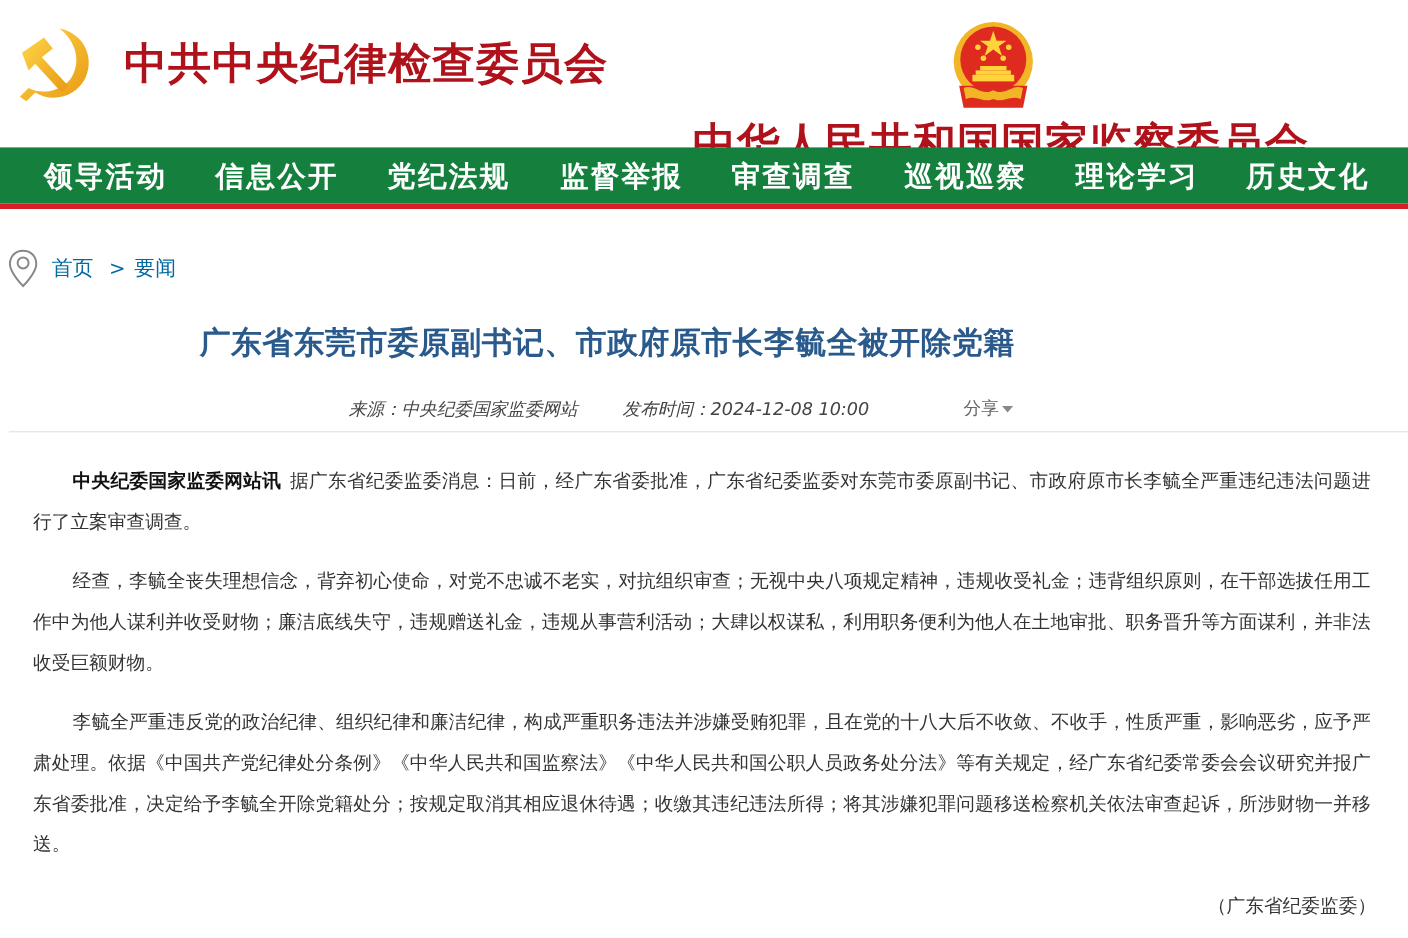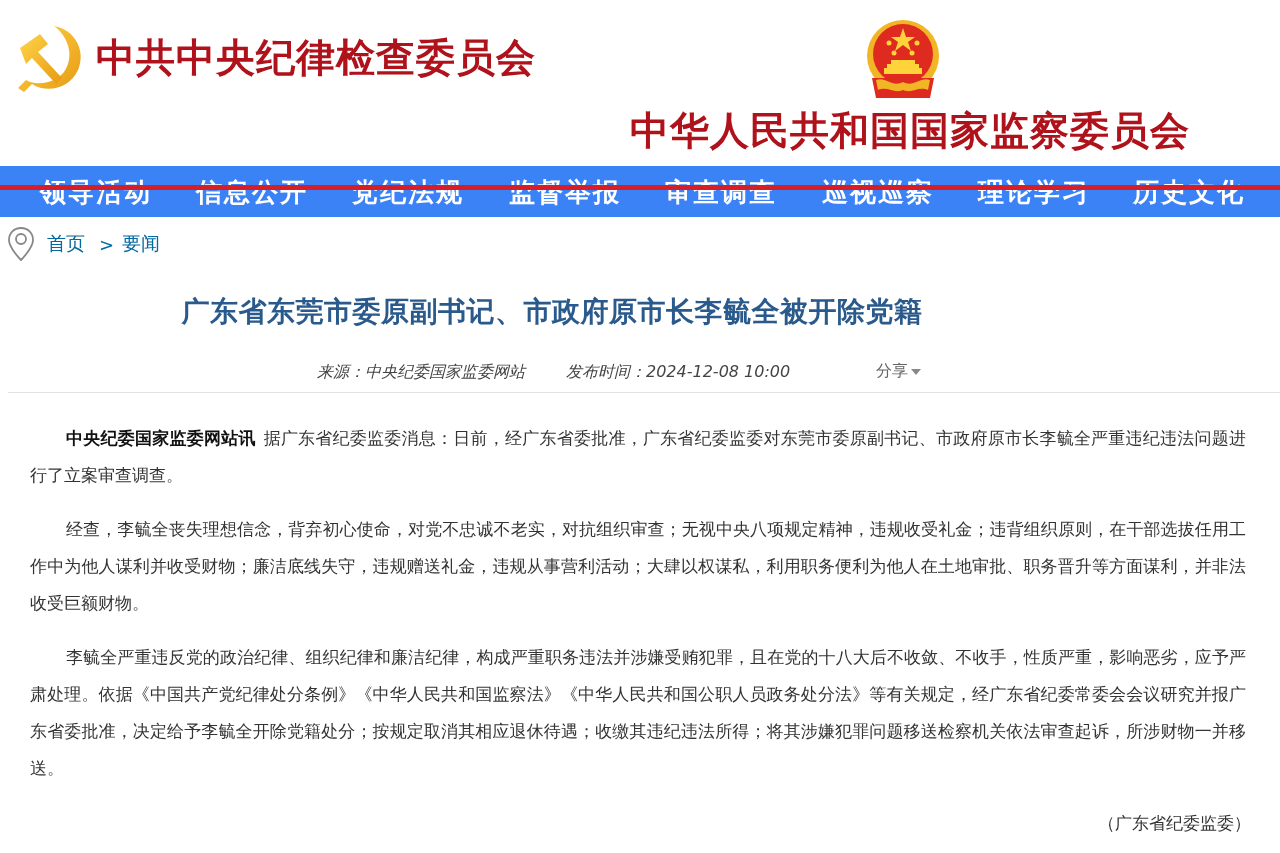--- a/index.html
+++ b/index.html
@@ -8,24 +8,24 @@
 
   .header { position: absolute; left: 0; top: 0; width: 1280px; height: 134px; background: #fff; }
   .logo-block { position: absolute; top: 18px; display: flex; align-items: center; }
   .logo-left { left: 10px; }
   .logo-right { left: 616px; flex-direction: column; }
   .logo-title {
     font-family: "DejaVu Serif", "Liberation Serif", serif;
     font-weight: bold; color: #b0121b; font-size: 39px; letter-spacing: 1px;
     white-space: nowrap;
   }
-  .logo-left .logo-title { margin-left: 8px; }
+  .logo-left .logo-title { margin-left: 25px; }
   .logo-right .logo-title { margin-left: 14px; font-size: 39px; }
 
-  .nav { position: absolute; left: 0; top: 134px; width: 1280px; height: 51px; background: #3b82f6; margin-top: 32px; }
+  .nav { position: absolute; left: 0; top: 134px; width: 1280px; height: 51px; background: #15803d; }
   .nav-stripe { position: absolute; left: 0; top: 185px; width: 1280px; height: 5px; background: #d71d25; }
   .nav ul { list-style: none; display: flex; height: 100%; align-items: center; }
   .nav li {
     font-family: "DejaVu Serif", "Liberation Serif", serif;
     color: #fff; font-size: 26px; font-weight: bold; letter-spacing: 2px;
     white-space: nowrap; position: absolute; top: 9px;
   }
 
   .breadcrumb { position: absolute; left: 7px; top: 226px; display: flex; align-items: center; color: #0369a1; font-size: 19px; }
   .breadcrumb .pin { width: 28px; height: 36px; margin-right: 12px; }

